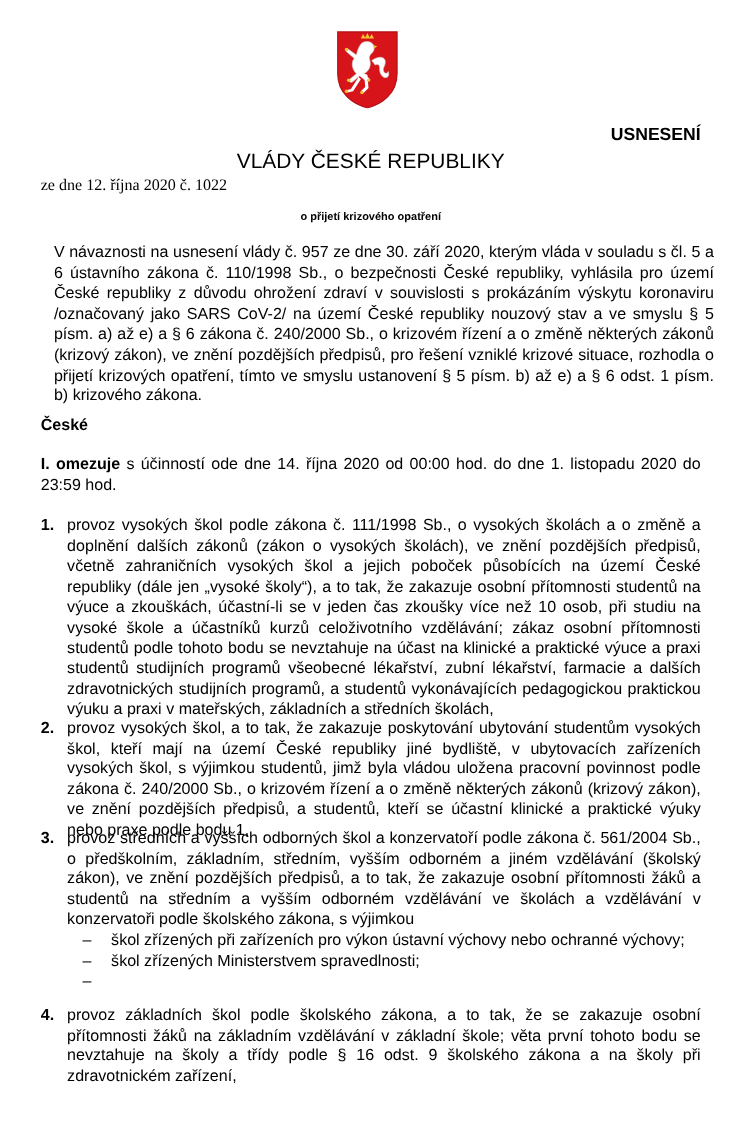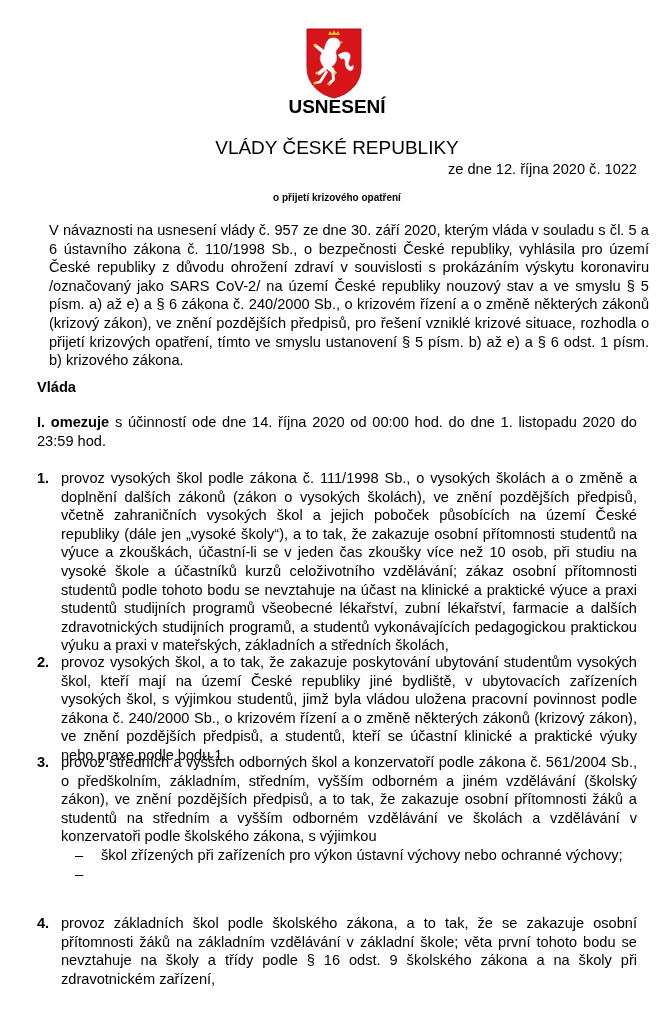--- a/index.html
+++ b/index.html
@@ -3,26 +3,26 @@
   <meta charset="utf-8">
   <style>
     html, body { margin: 0; padding: 0; background: #ffffff; }
     body {
       width: 672px; height: 1024px; overflow: hidden; position: relative;
       font-family: "Liberation Sans", sans-serif; color: #000;
       font-size: 14.6px; line-height: 18.6px;
     }
     .page { position: absolute; left: 37px; top: 0; width: 600px; }
     .emblem { position: absolute; left: 268px; top: 27px; width: 58px; height: 72px; }
-    .title1 { position: absolute; left: 0; width: 600px; top: 96px; text-align: center;
-      font-weight: bold; font-size: 19px; line-height: 22px; }
+    .title1 { position: absolute; left: 0; width: 600px; top: 112px; text-align: right;
+      font-weight: bold; font-size: 16px; line-height: 22px; }
     .title2 { position: absolute; left: 0; width: 600px; top: 137px; text-align: center;
       font-weight: normal; font-size: 19px; line-height: 22px; }
-    .dateline { position: absolute; left: 0; width: 600px; top: 160px; text-align: right;
-      font-size: 14.6px; }
+    .dateline { position: absolute; left: 0; width: 600px; top: 160px; text-align: left;
+      font-size: 14.6px; font-family: Liberation Serif, serif; }
     .subject { position: absolute; left: 0; width: 600px; top: 189px; text-align: center;
       font-weight: bold; font-size: 10px; }
     .intro { position: absolute; left: 0; top: 221px; width: 600px; text-align: justify; margin-left: 12px; }
     .vlada { position: absolute; left: 0; top: 378px; font-weight: bold; }
     .section { position: absolute; left: 0; top: 413px; width: 600px; text-align: justify; }
     .item { position: absolute; left: 0; width: 600px; }
     .item .num { position: absolute; left: 0; top: 0; font-weight: bold; }
     .item .txt { margin-left: 24px; text-align: justify; }
     .sublist { margin: 0; padding: 0; list-style: none; margin-left: 24px; }
     .sublist li { position: relative; padding-left: 40px; }
@@ -55,40 +55,40 @@
     </svg>
   </div>
 
   <div class="title1">USNESENÍ</div>
   <div class="title2">VLÁDY ČESKÉ REPUBLIKY</div>
   <div class="dateline">ze dne 12. října 2020 č. 1022</div>
   <div class="subject">o přijetí krizového opatření</div>
 
   <div class="intro">V návaznosti na usnesení vlády č. 957 ze dne 30. září 2020, kterým vláda v souladu s čl. 5 a 6 ústavního zákona č. 110/1998 Sb., o bezpečnosti České republiky, vyhlásila pro území České republiky z důvodu ohrožení zdraví v souvislosti s prokázáním výskytu koronaviru /označovaný jako SARS CoV-2/ na území České republiky nouzový stav a ve smyslu § 5 písm. a) až e) a § 6 zákona č. 240/2000 Sb., o krizovém řízení a o změně některých zákonů (krizový zákon), ve znění pozdějších předpisů, pro řešení vzniklé krizové situace, rozhodla o přijetí krizových opatření, tímto ve smyslu ustanovení § 5 písm. b) až e) a § 6 odst. 1 písm. b) krizového zákona.</div>
 
-  <div class="vlada">Vláda</div>
+  <div class="vlada">České</div>
 
   <div class="section"><b>I. omezuje</b><span> s účinností ode dne 14. října 2020 od 00:00 hod. do dne 1. listopadu 2020 do 23:59 hod.</span></div>
 
   <div class="item" style="top:469px">
     <span class="num">1.</span>
     <div class="txt">provoz vysokých škol podle zákona č. 111/1998 Sb., o vysokých školách a o změně a doplnění dalších zákonů (zákon o vysokých školách), ve znění pozdějších předpisů, včetně zahraničních vysokých škol a jejich poboček působících na území České republiky (dále jen „vysoké školy“), a to tak, že zakazuje osobní přítomnosti studentů na výuce a zkouškách, účastní-li se v jeden čas zkoušky více než 10 osob, při studiu na vysoké škole a účastníků kurzů celoživotního vzdělávání; zákaz osobní přítomnosti studentů podle tohoto bodu se nevztahuje na účast na klinické a praktické výuce a praxi studentů studijních programů všeobecné lékařství, zubní lékařství, farmacie a dalších zdravotnických studijních programů, a studentů vykonávajících pedagogickou praktickou výuku a praxi v mateřských, základních a středních školách,</div>
   </div>
 
   <div class="item" style="top:653px">
     <span class="num">2.</span>
     <div class="txt">provoz vysokých škol, a to tak, že zakazuje poskytování ubytování studentům vysokých škol, kteří mají na území České republiky jiné bydliště, v ubytovacích zařízeních vysokých škol, s výjimkou studentů, jimž byla vládou uložena pracovní povinnost podle zákona č. 240/2000 Sb., o krizovém řízení a o změně některých zákonů (krizový zákon), ve znění pozdějších předpisů, a studentů, kteří se účastní klinické a praktické výuky nebo praxe podle bodu 1,</div>
   </div>
 
   <div class="item" style="top:753px">
     <span class="num">3.</span>
     <div class="txt">provoz středních a vyšších odborných škol a konzervatoří podle zákona č. 561/2004 Sb., o předškolním, základním, středním, vyšším odborném a jiném vzdělávání (školský zákon), ve znění pozdějších předpisů, a to tak, že zakazuje osobní přítomnosti žáků a studentů na středním a vyšším odborném vzdělávání ve školách a vzdělávání v konzervatoři podle školského zákona, s výjimkou</div>
     <ul class="sublist">
       <li><span class="dash">–</span><span>škol zřízených při zařízeních pro výkon ústavní výchovy nebo ochranné výchovy;</span></li>
-      <li><span class="dash">–</span></li>
+      <li><span class="dash">–</span><span>škol zřízených Ministerstvem spravedlnosti;</span></li>
       <li><span class="dash">–</span></li>
     </ul>
   </div>
 
   <div class="item" style="top:914px">
     <span class="num">4.</span>
     <div class="txt">provoz základních škol podle školského zákona, a to tak, že se zakazuje osobní přítomnosti žáků na základním vzdělávání v základní škole; věta první tohoto bodu se nevztahuje na školy a třídy podle § 16 odst. 9 školského zákona a na školy při zdravotnickém zařízení,</div>
   </div>
 
 </div>

